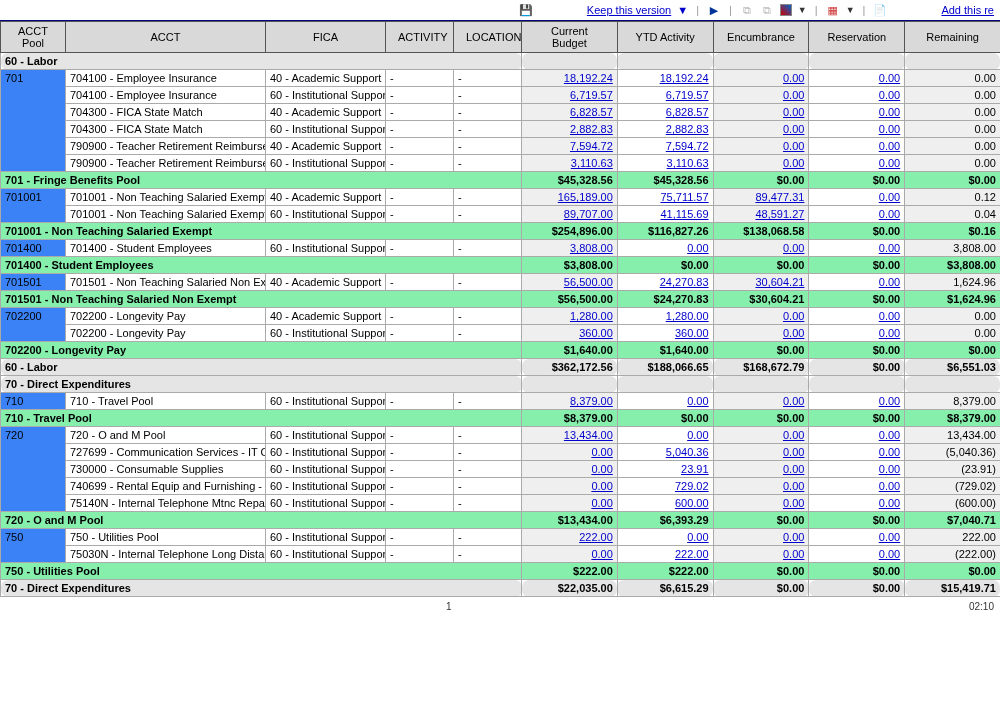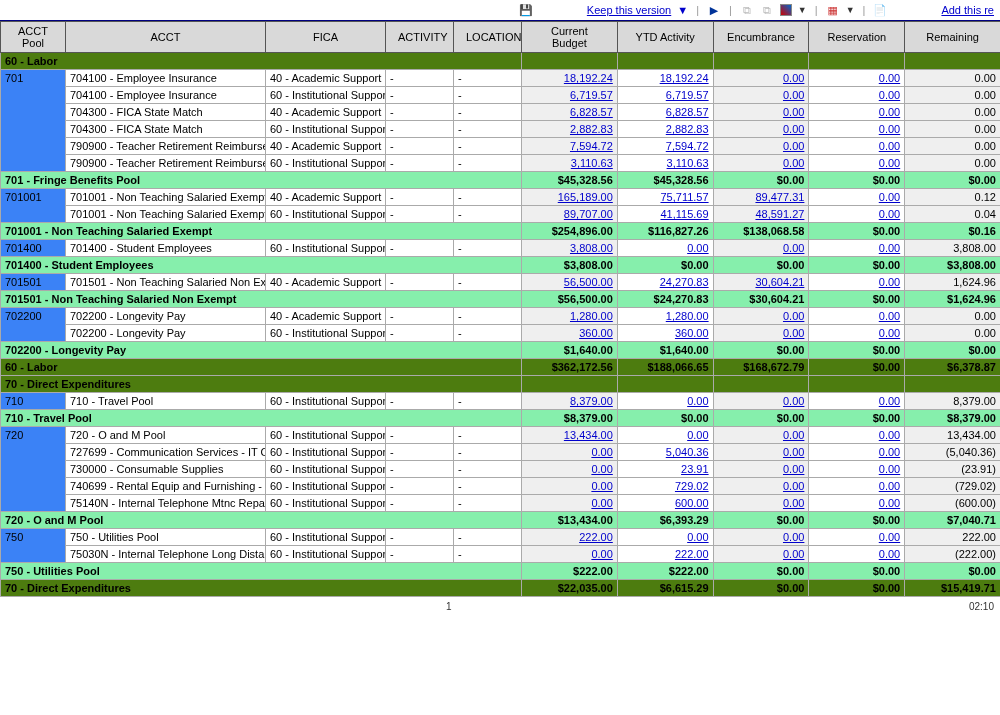--- a/index.html
+++ b/index.html
@@ -69,21 +69,21 @@
   }
   .col-pool  { width: 65px; }
   .col-acct  { width: 200px; }
   .col-prog  { width: 120px; }
   .col-act   { width: 68px; }
   .col-loc   { width: 68px; }
   .col-num   { width: 95.8px; text-align: right; }
   td.num { text-align: right; }
   td.numlink { text-align: right; }
   td.numlink a { color: #0000cc; text-decoration: underline; }
-  .row-blue td { background: #4d7c0f; font-weight: bold; }
+  .row-blue td { background: #e5e5e5; font-weight: bold; border-radius: 7px; }
   .row-orange td { background: #86efac; font-weight: bold; }
   .row-orange td.num, .row-orange td.numlink,
   .row-blue td.num, .row-blue td.numlink { font-weight: bold; }
   td.poolcell { background: #3b82f6; vertical-align: top; }
   td.altshade { background: #efefef; }
   .footer {
     display: flex;
     justify-content: space-between;
     font-size: 10px;
     color: #333;
@@ -326,21 +326,21 @@
           <td class="num">$0.00</td>
           <td class="num">$0.00</td>
           <td class="num">$0.00</td>
         </tr>
         <tr class="row-blue">
           <td colspan="5">60 - Labor</td>
           <td class="num">$362,172.56</td>
           <td class="num">$188,066.65</td>
           <td class="num">$168,672.79</td>
           <td class="num">$0.00</td>
-          <td class="num">$6,378.87</td>
+          <td class="num">$6,551.03</td>
         </tr>
         <tr class="row-blue">
           <td colspan="5">70 - Direct Expenditures</td>
           <td class="num"></td>
           <td class="num"></td>
           <td class="num"></td>
           <td class="num"></td>
           <td class="num"></td>
         </tr>
         <tr>

